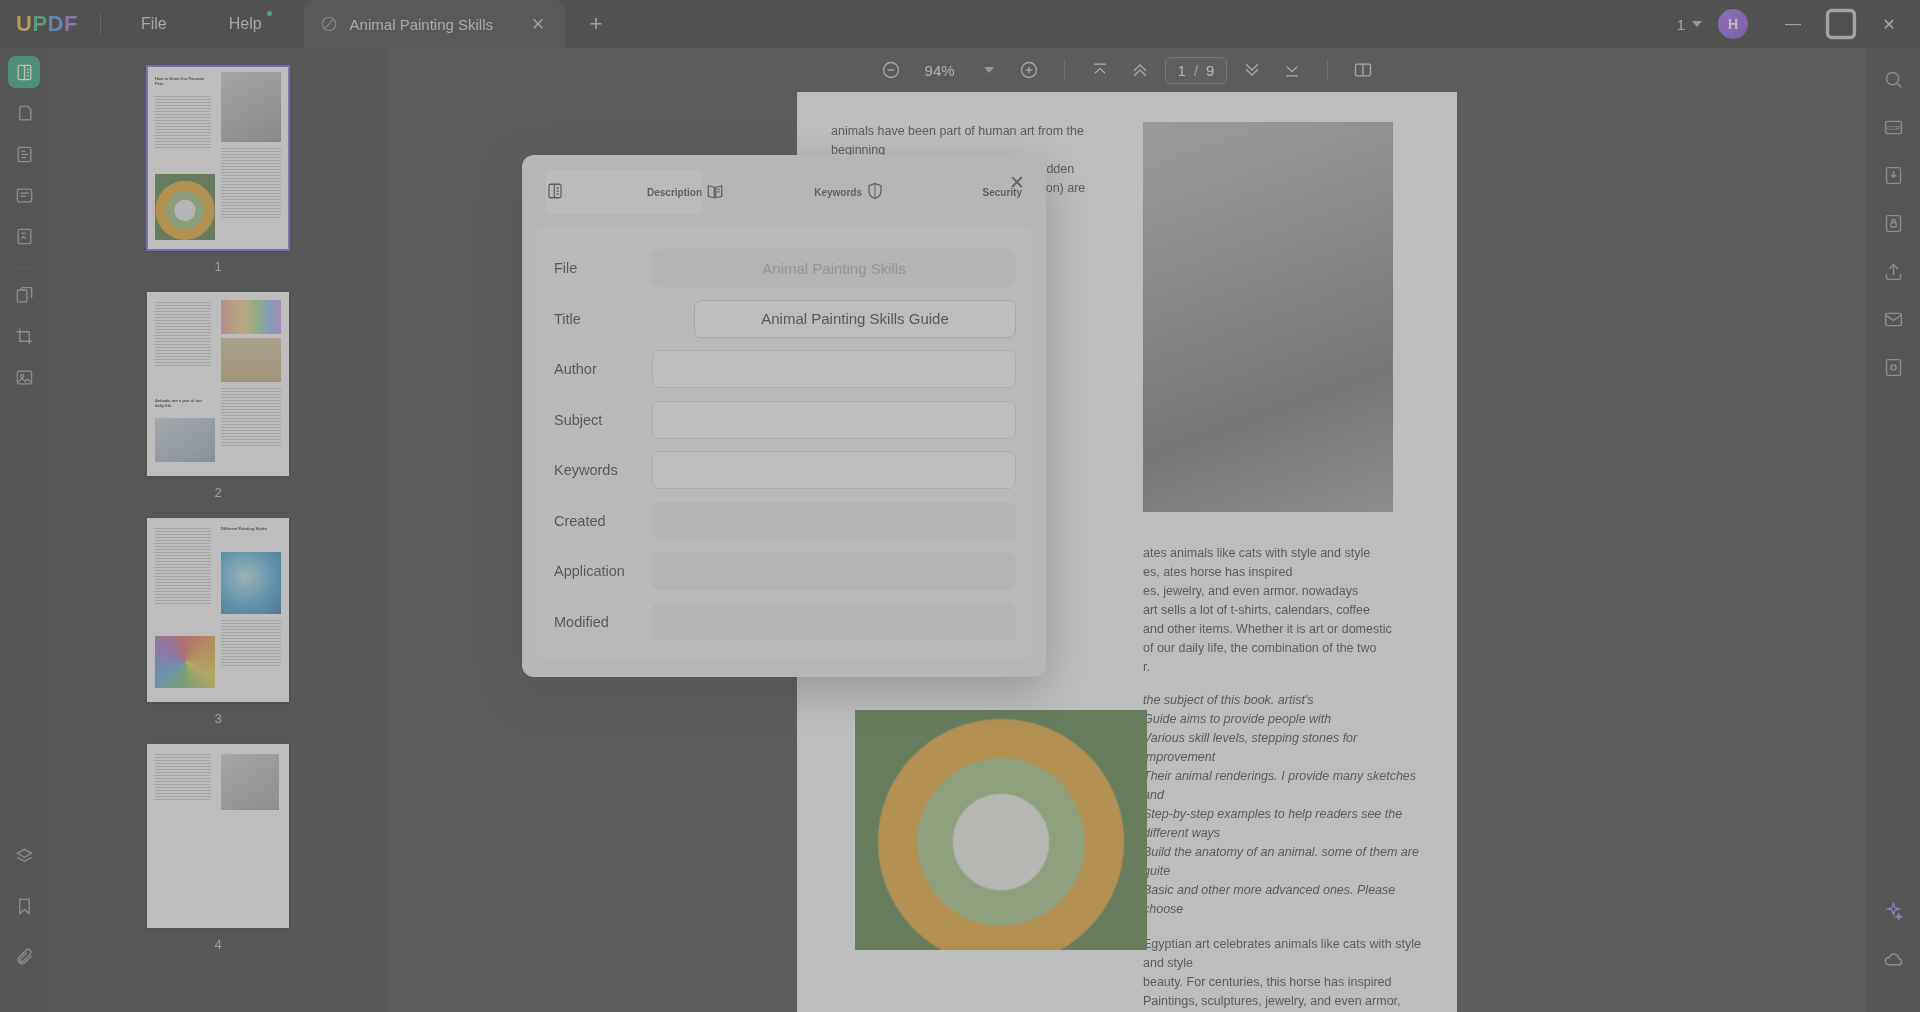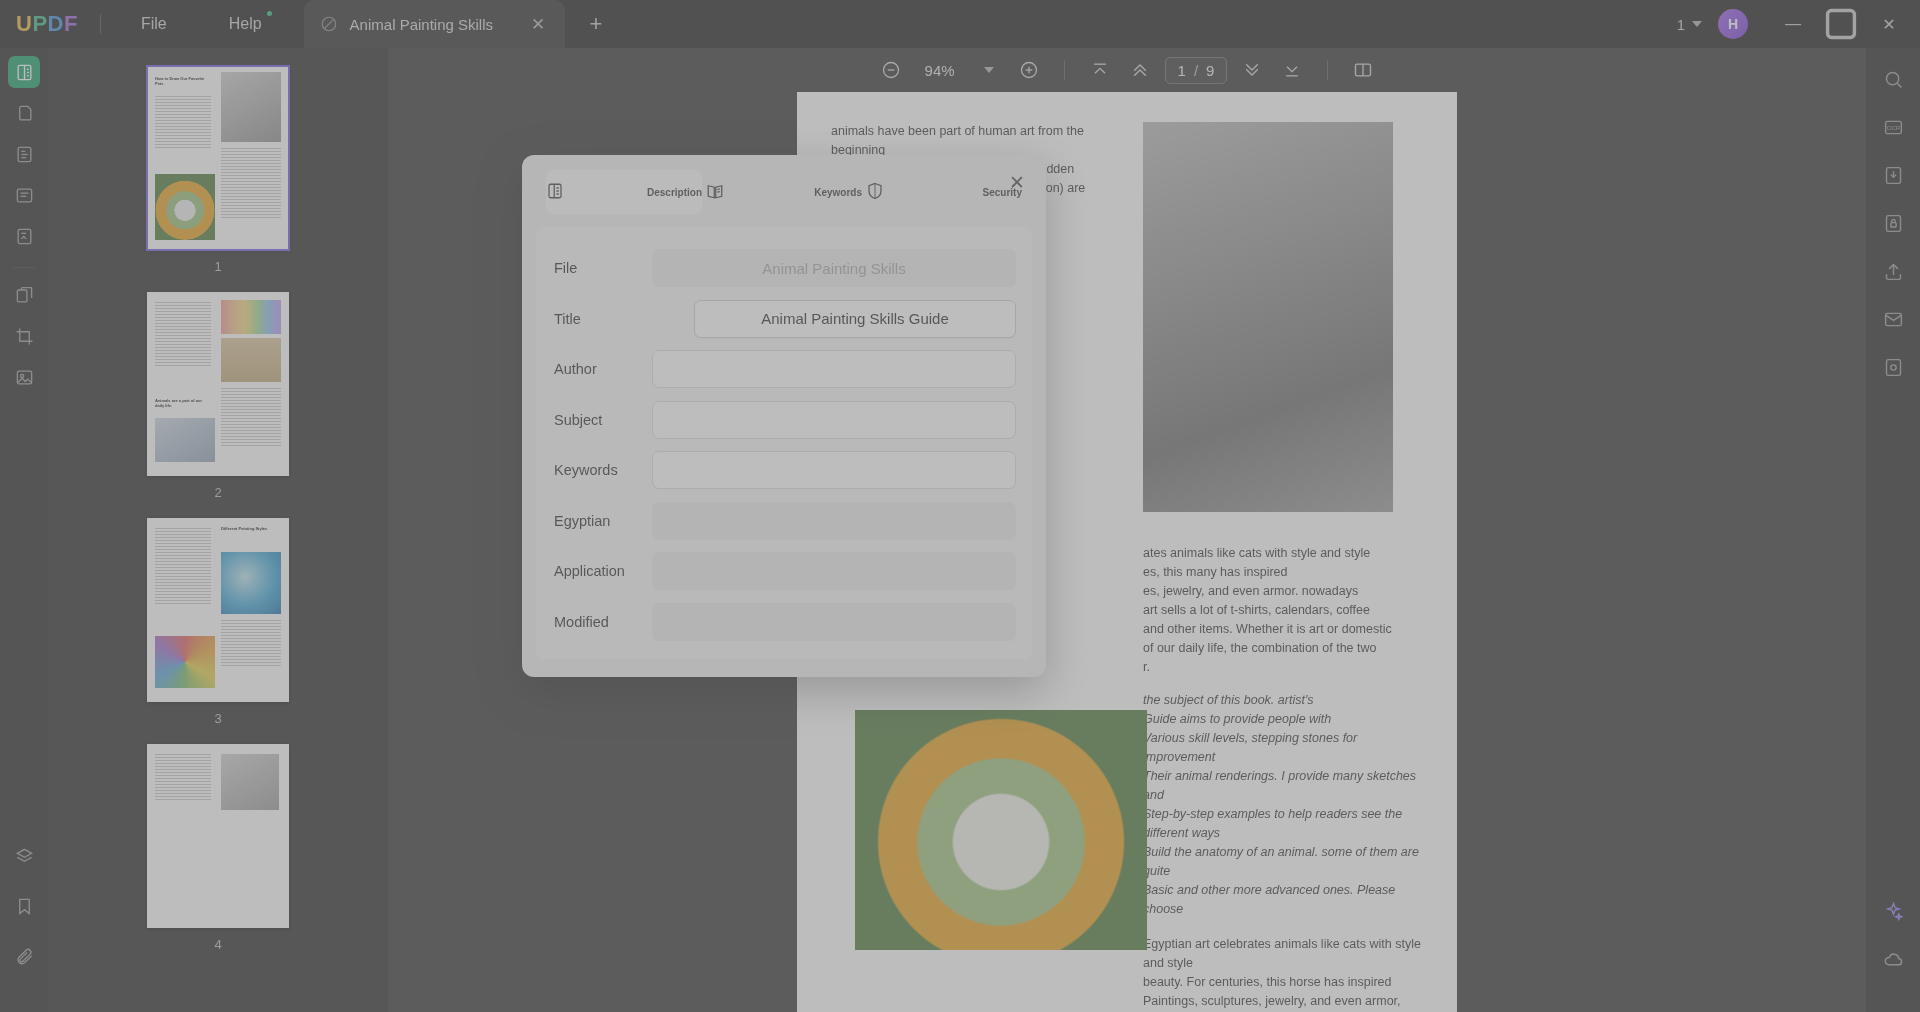--- a/index.html
+++ b/index.html
@@ -708,21 +708,21 @@
         <div class="pdf-col-left pdf-text">
           <p>animals have been part of human art from the beginning</p>
           <p>start. Earliest ancient painting, found hidden</p>
           <p>In the cave, animals such as bison (bison) are featured.</p>
         </div>
 
         <div class="pdf-col-right">
           <div class="dog-photo"></div>
           <div class="pdf-text" style="margin-top:32px;">
             <p>ates animals like cats with style and style</p>
-            <p>es, this many has inspired</p>
+            <p>es, ates horse has inspired</p>
             <p>es, jewelry, and even armor. nowadays</p>
             <p>art sells a lot of t-shirts, calendars, coffee</p>
             <p>and other items. Whether it is art or domestic</p>
             <p>of our daily life, the combination of the two</p>
             <p>r.</p>
           </div>
           <div class="pdf-text" style="margin-top:14px;font-style:italic;">
             <p>the subject of this book. artist's</p>
             <p>Guide aims to provide people with</p>
             <p>Various skill levels, stepping stones for improvement</p>
@@ -806,21 +806,21 @@
         <div class="flabel">Subject</div>
         <div class="finput editable"></div>
       </div>
 
       <div class="frow">
         <div class="flabel">Keywords</div>
         <div class="finput editable"></div>
       </div>
 
       <div class="frow">
-        <div class="flabel">Egyptian</div>
+        <div class="flabel">Created</div>
         <div class="finput readonly"></div>
       </div>
 
       <div class="frow">
         <div class="flabel">Application</div>
         <div class="finput readonly"></div>
       </div>
 
       <div class="frow">
         <div class="flabel">Modified</div>

